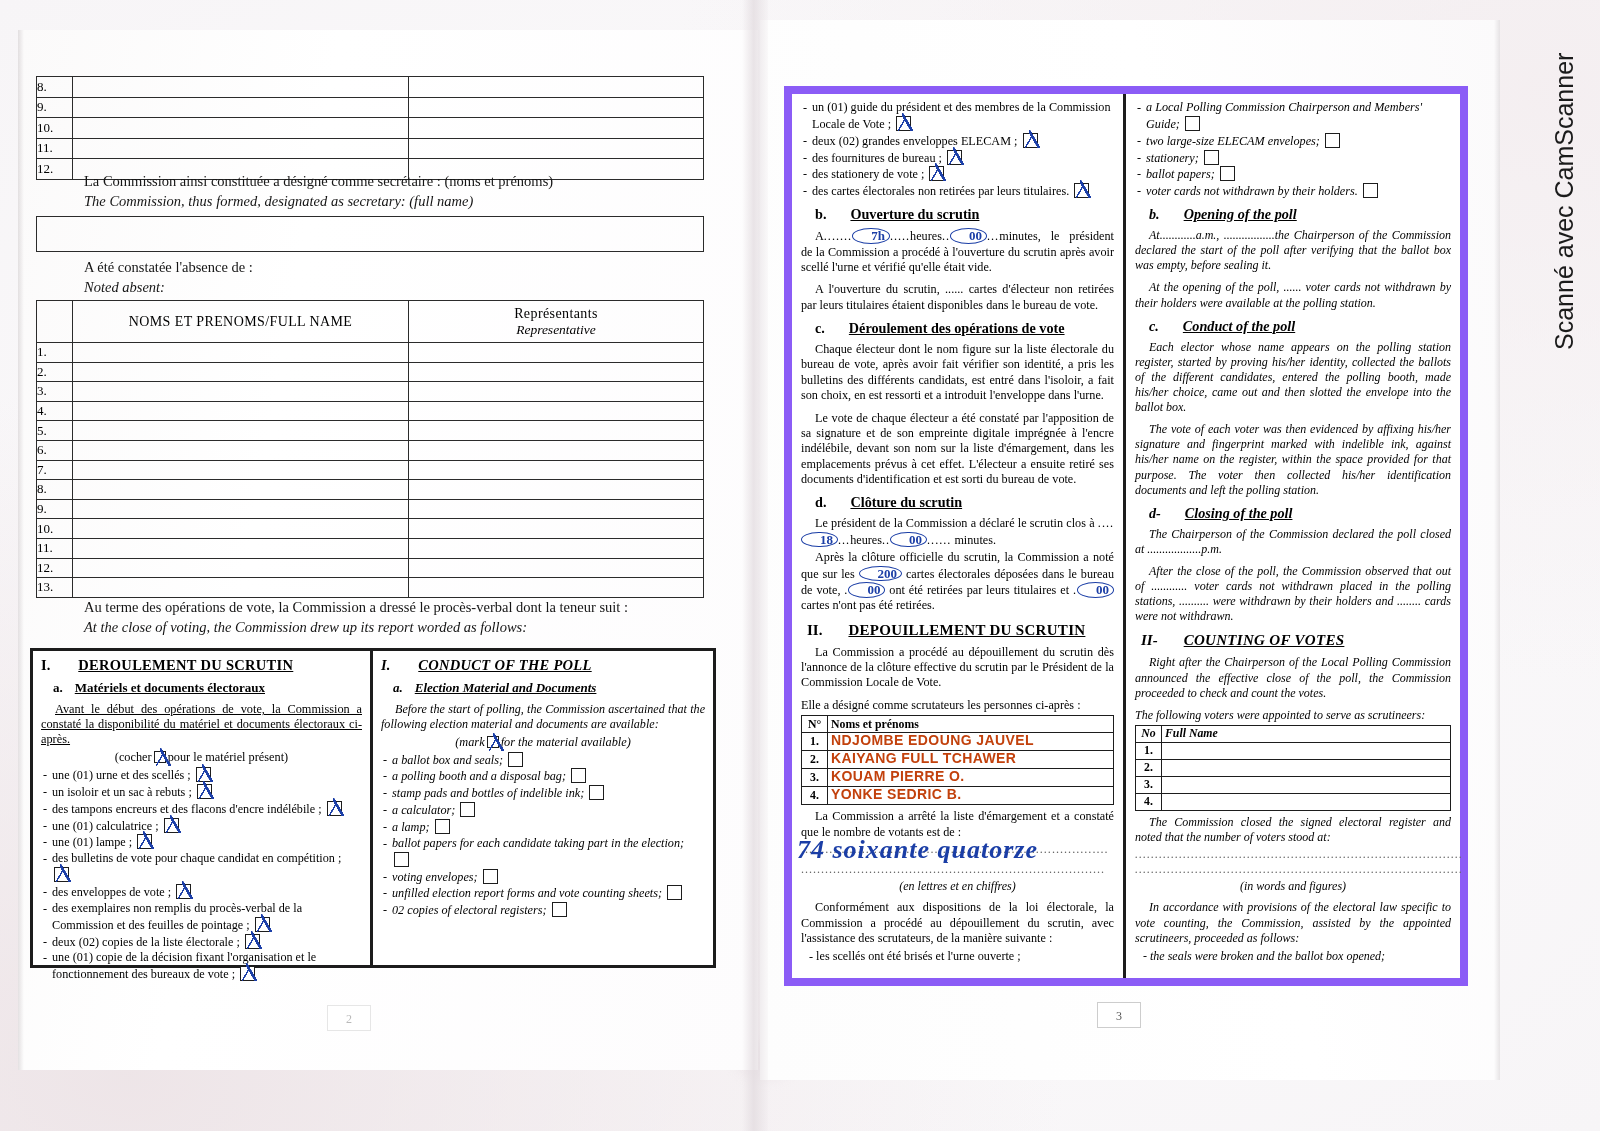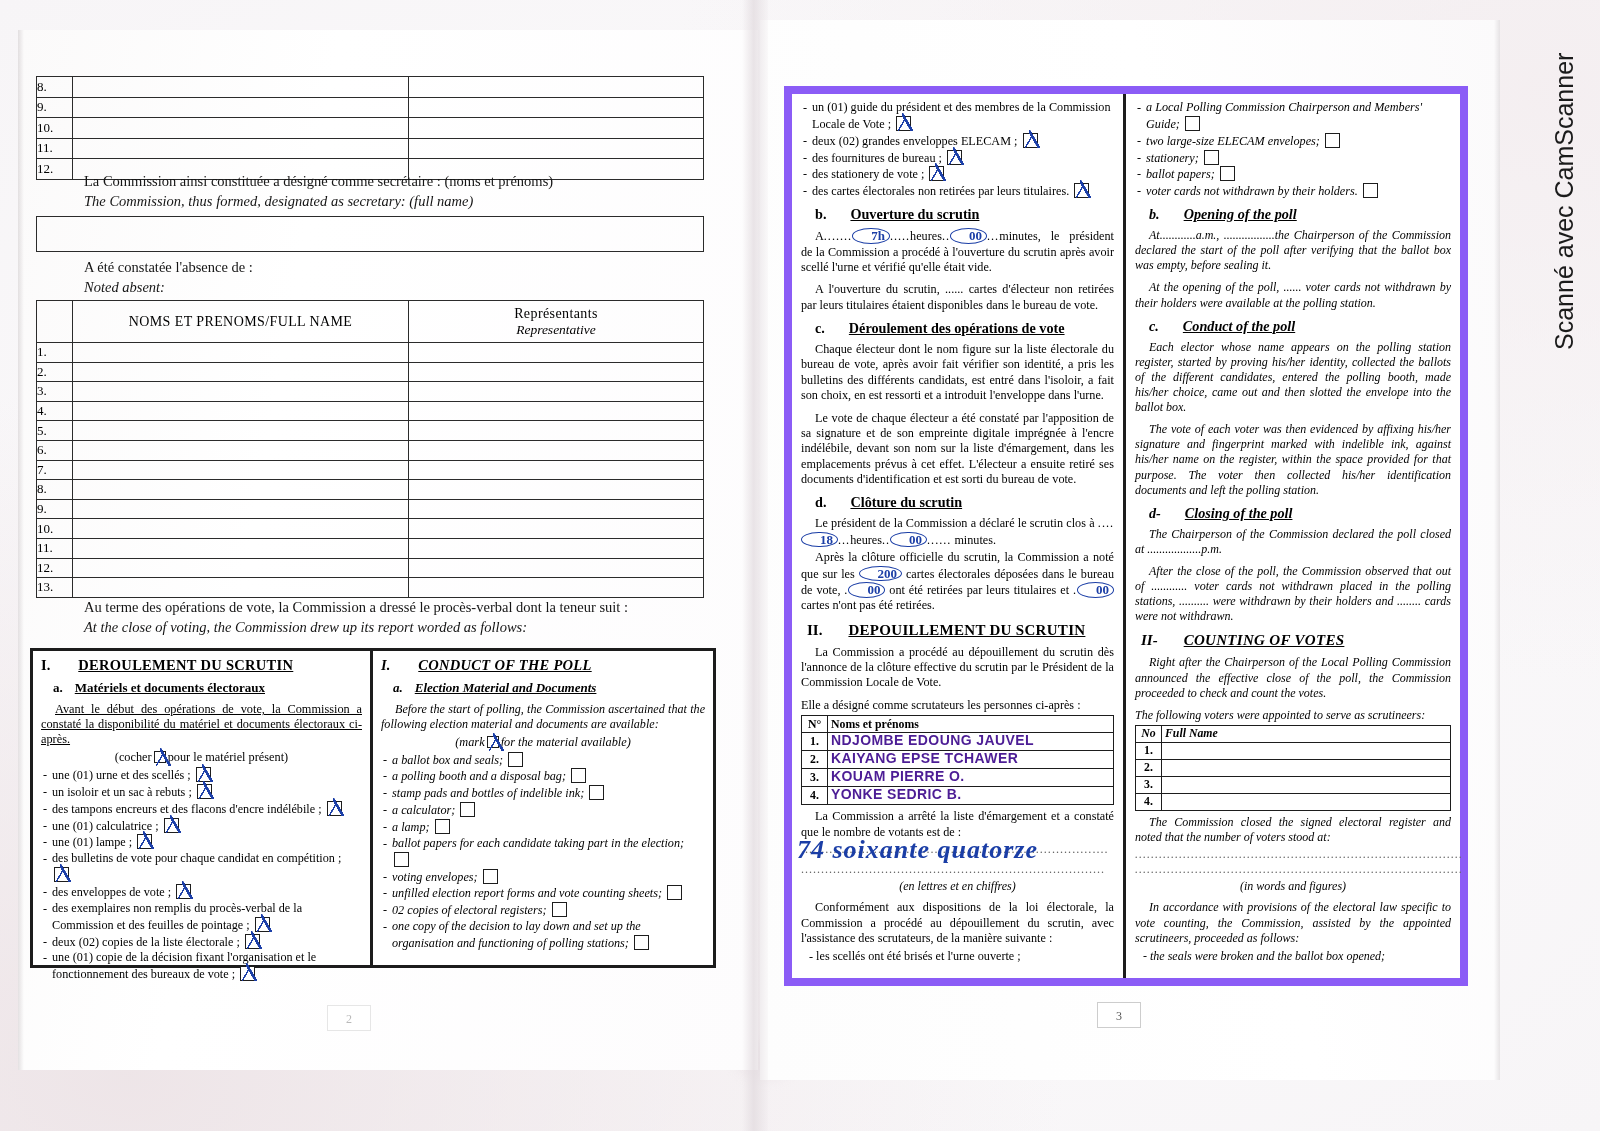--- a/index.html
+++ b/index.html
@@ -149,21 +149,21 @@
     padding:0 4px; color:#1b3ea6; font-size:13px; line-height:1.05;
     font-family:"Liberation Serif",serif; font-weight:bold;
   }
   table.mini { border-collapse:collapse; width:100%; margin:2px 0 4px 0; }
   table.mini td, table.mini th {
     border:1px solid #1d1d1d; font-size:11.8px; height:17px; padding:0 3px;
   }
   table.mini th { font-weight:bold; text-align:left; }
   table.mini td.n { width:26px; text-align:center; font-weight:bold; }
   .hand-name {
-    color:#4c1d95; font-family:"Liberation Sans", sans-serif; font-size:14px;
+    color:#c2410c; font-family:"Liberation Sans", sans-serif; font-size:14px;
     letter-spacing:0.4px; white-space:nowrap; font-weight:bold;
     position:relative; top:-1px;
   }
   .dots { letter-spacing:1px; }
   .words-line { position:relative; height:20px; }
   .hand-big {
     position:absolute; left:-4px; top:-8px; color:#1b3ea6;
     font-family:"Liberation Serif", serif; font-style:italic;
     font-size:26px; font-weight:bold; white-space:nowrap;
     letter-spacing:1px;
@@ -369,21 +369,20 @@
     <ul class="items en" style="font-style:italic;" id="items-en">
         <li><span>a ballot box and seals; </span><span class="cb"></span></li>
         <li><span>a polling booth and a disposal bag; </span><span class="cb"></span></li>
         <li><span>stamp pads and bottles of indelible ink; </span><span class="cb"></span></li>
         <li><span>a calculator; </span><span class="cb"></span></li>
         <li><span>a lamp; </span><span class="cb"></span></li>
         <li><span>ballot papers for each candidate taking part in the election; </span><span class="cb"></span></li>
         <li><span>voting envelopes; </span><span class="cb"></span></li>
         <li><span>unfilled election report forms and vote counting sheets; </span><span class="cb"></span></li>
         <li><span>02 copies of electoral registers; </span><span class="cb"></span></li>
-        <li><span>one copy of the decision to lay down and set up the organisation and functioning of polling stations; </span><span class="cb"></span></li>
       </ul>
   </div>
 </div>
 
 <div class="pagenum" id="pagenum-left">2</div>
 
 <div id="box-right">
 
   <div class="half left">
     <ul class="items" id="rmat-fr">
@@ -450,21 +449,21 @@
           <th>Noms et prénoms</th>
         </tr>
       </thead>
       <tbody id="scrut-fr">
           <tr>
             <td class="n">1.</td>
             <td><span class="hand-name">NDJOMBE EDOUNG JAUVEL</span></td>
           </tr>
           <tr>
             <td class="n">2.</td>
-            <td><span class="hand-name">KAIYANG EPSE TCHAWER</span></td>
+            <td><span class="hand-name">KAIYANG FULL TCHAWER</span></td>
           </tr>
           <tr>
             <td class="n">3.</td>
             <td><span class="hand-name">KOUAM PIERRE O.</span></td>
           </tr>
           <tr>
             <td class="n">4.</td>
             <td><span class="hand-name">YONKE  SEDRIC B.</span></td>
           </tr>
         </tbody>

